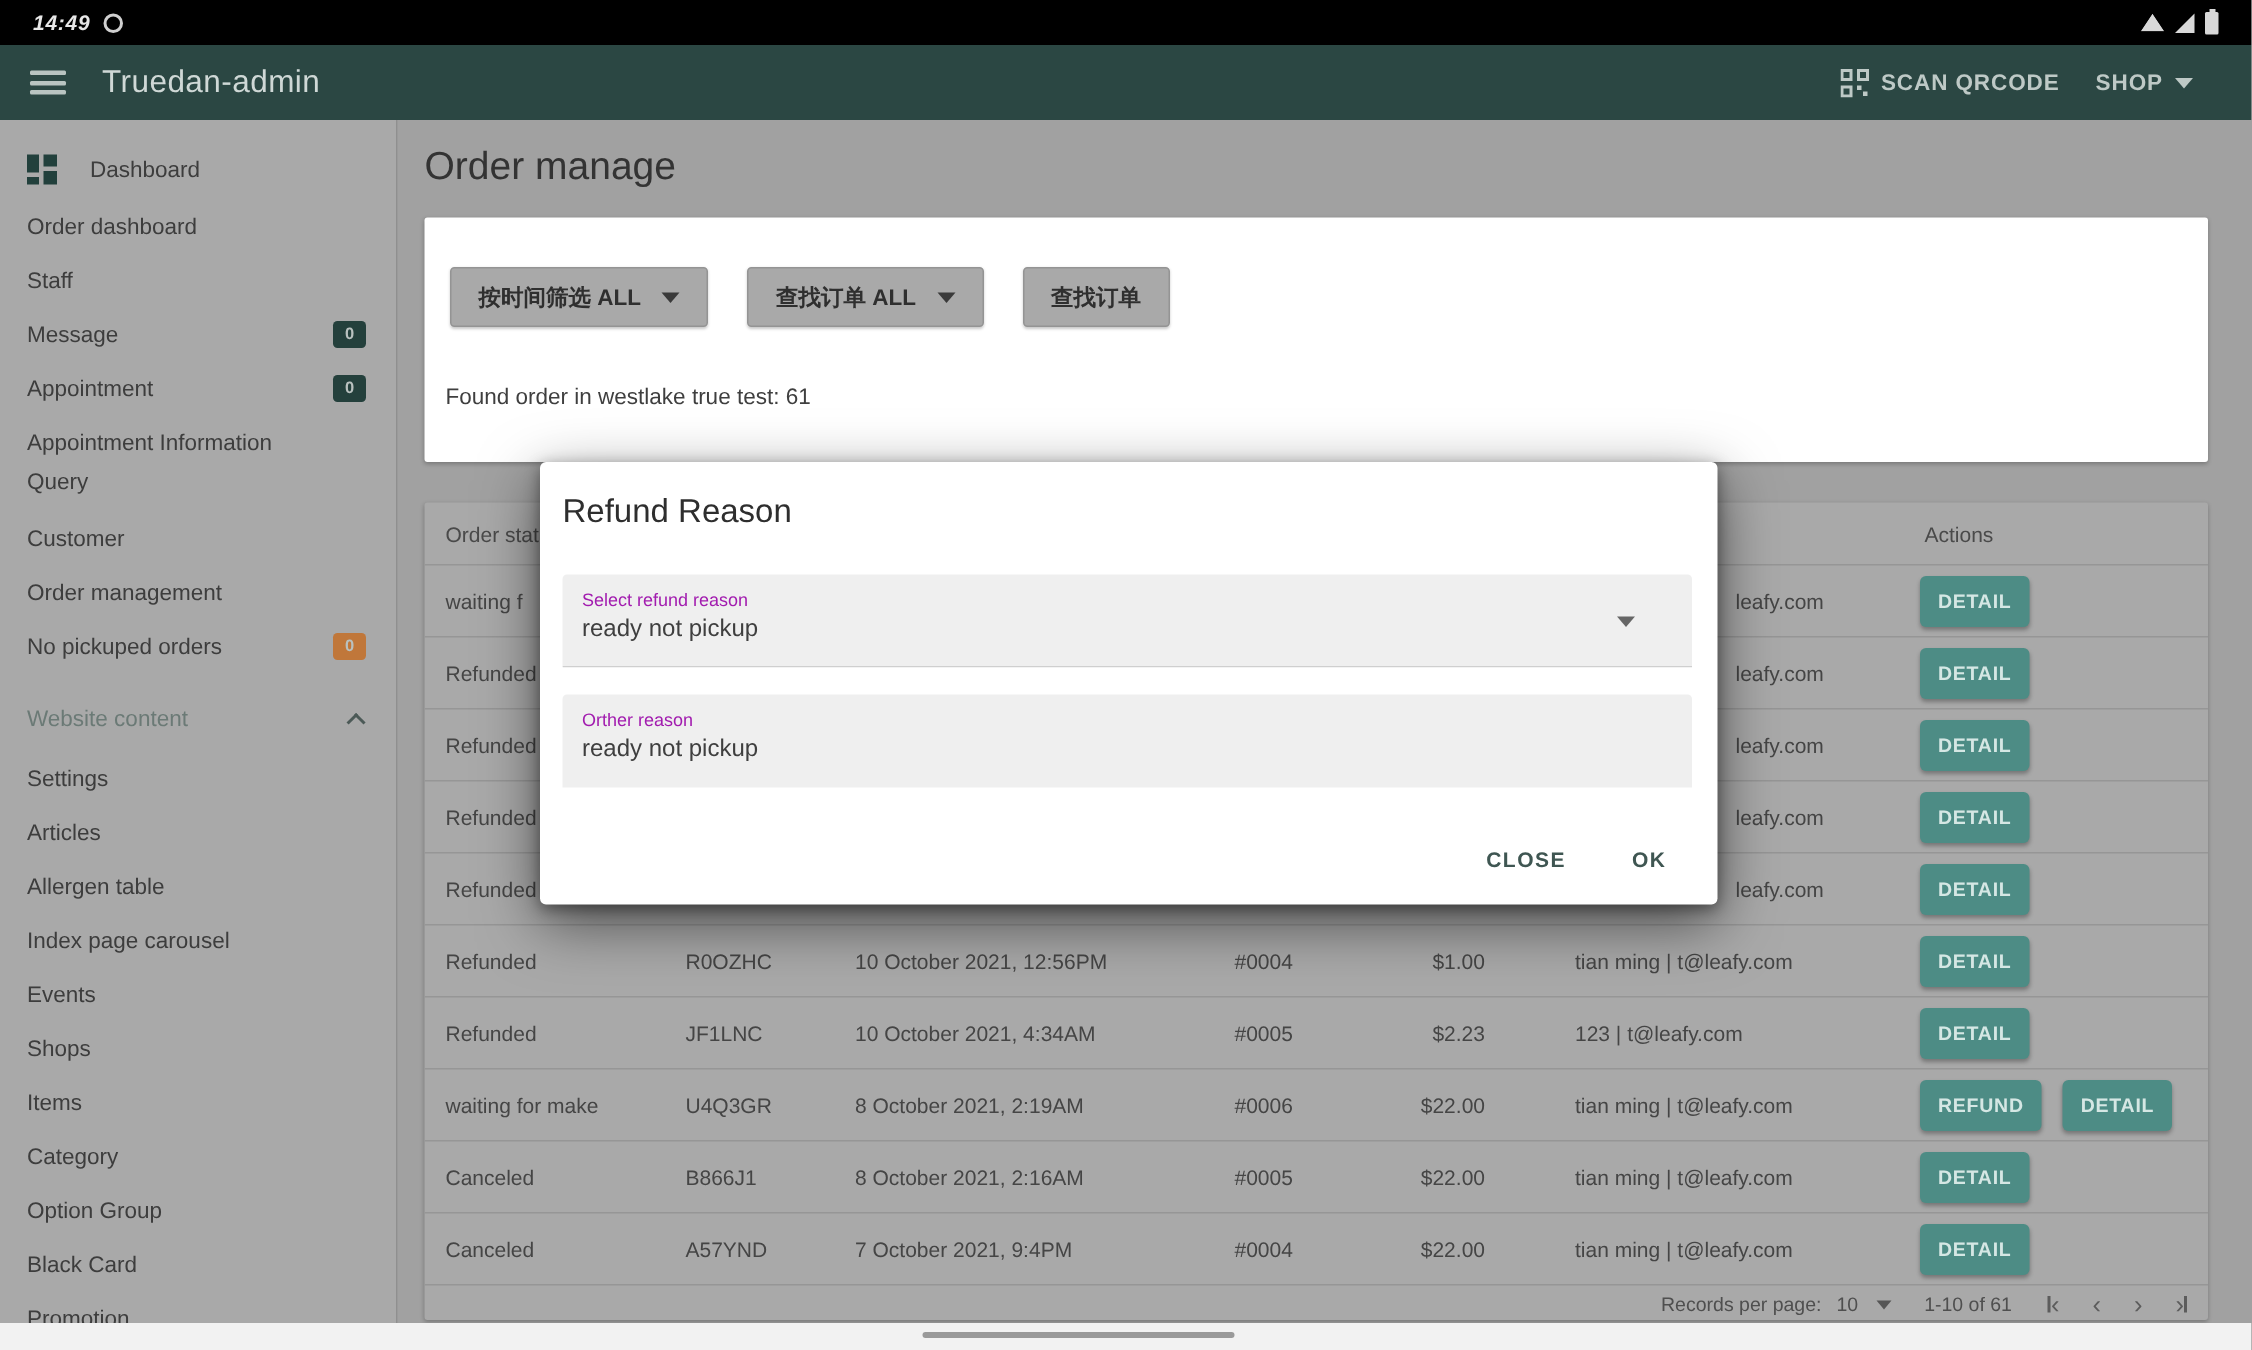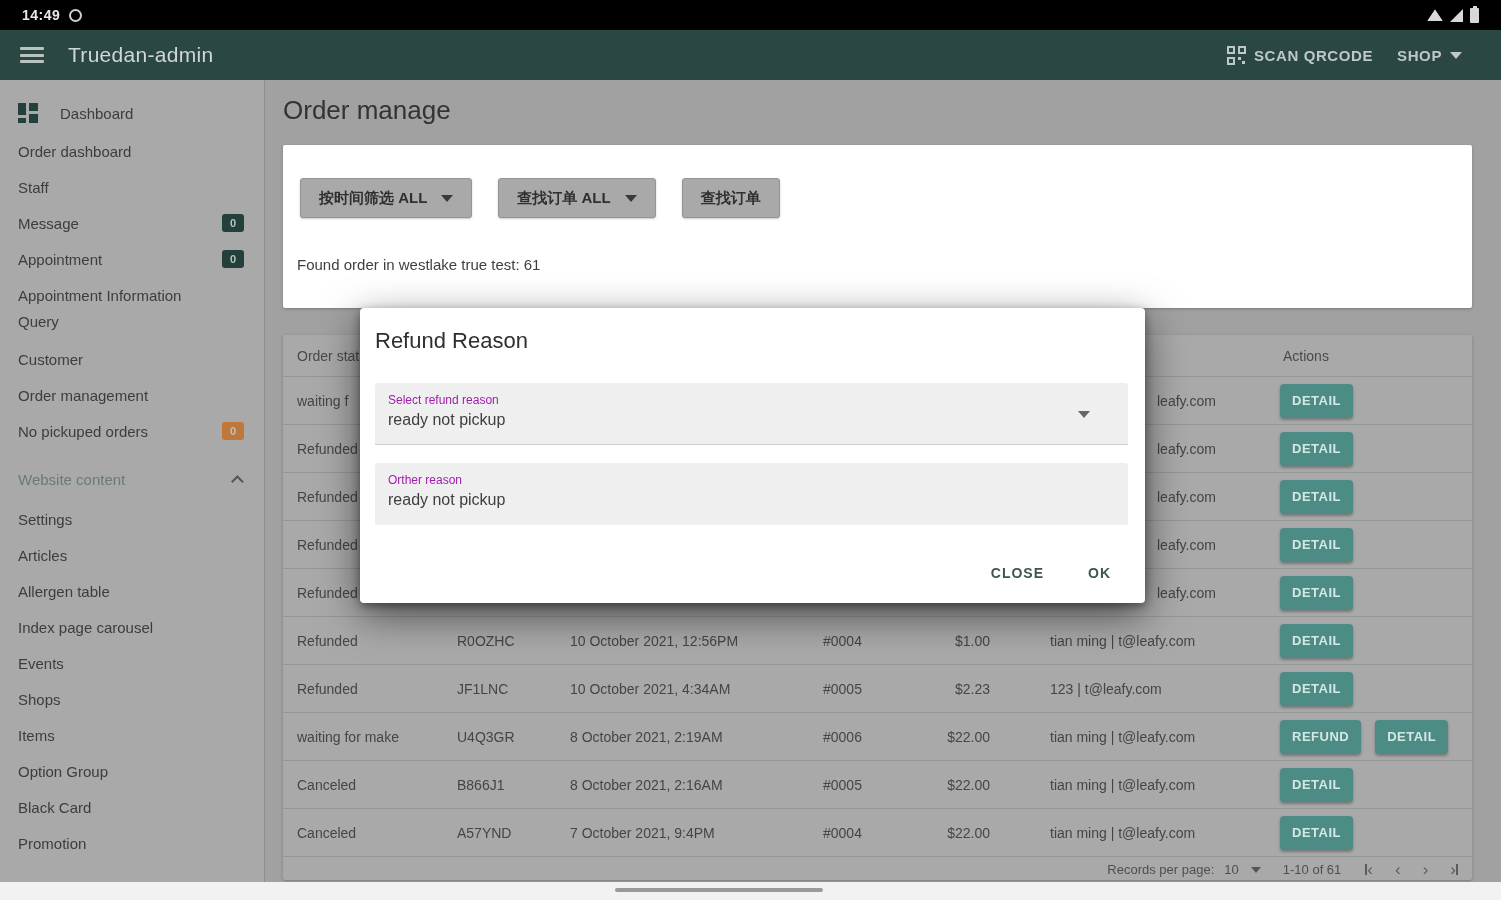--- a/index.html
+++ b/index.html
@@ -1,21 +1,21 @@
 <!DOCTYPE html>
 <html><head>
 <meta charset="utf-8">
 <style>
   * { margin:0; padding:0; box-sizing:border-box; }
   html,body { width:1501px; height:900px; overflow:hidden; }
   body { font-family:"Liberation Sans","DejaVu Sans",sans-serif; background:#a1a1a1; position:relative; }
 
   
   .statusbar { position:absolute; left:0; top:0; width:1501px; height:30px; background:#000;
-    display:flex; align-items:center; color:#e8e8e8; font-size:14px; font-weight:bold; padding:0 22px; }
+    display:flex; align-items:center; color:#e8e8e8; font-size:14px; font-weight:bold; padding:0 22px;font-style:italic; }
   .statusbar .time { letter-spacing:.5px; }
   .sb-circle { width:13px; height:13px; border:2px solid #cfcfcf; border-radius:50%; margin-left:9px; }
   .sb-right { margin-left:auto; display:flex; align-items:center; gap:7px; }
   .sb-wifi { width:0; height:0; border-left:8px solid transparent; border-right:8px solid transparent; border-bottom:12px solid #d8d8d8; transform:rotate(0deg); clip-path:polygon(0 100%,50% 0,100% 100%); }
   .sb-signal { width:0; height:0; border-left:13px solid transparent; border-bottom:13px solid #d8d8d8; }
   .sb-batt { width:9px; height:15px; background:#d8d8d8; border-radius:1px; position:relative; }
   .sb-batt:before { content:""; position:absolute; top:-2px; left:2.5px; width:4px; height:2px; background:#d8d8d8; }
 
   
   .appbar { position:absolute; left:0; top:30px; width:1501px; height:50px; background:#2b4743;
@@ -190,20 +190,23 @@
     <div class="side-item">
       <span>Events</span>
     </div>
     <div class="side-item">
       <span>Shops</span>
     </div>
     <div class="side-item">
       <span>Items</span>
     </div>
     <div class="side-item">
+      <span>Category</span>
+    </div>
+    <div class="side-item">
       <span>Option Group</span>
     </div>
     <div class="side-item">
       <span>Black Card</span>
     </div>
     <div class="side-item">
       <span>Promotion</span>
     </div>
   </div>
 

